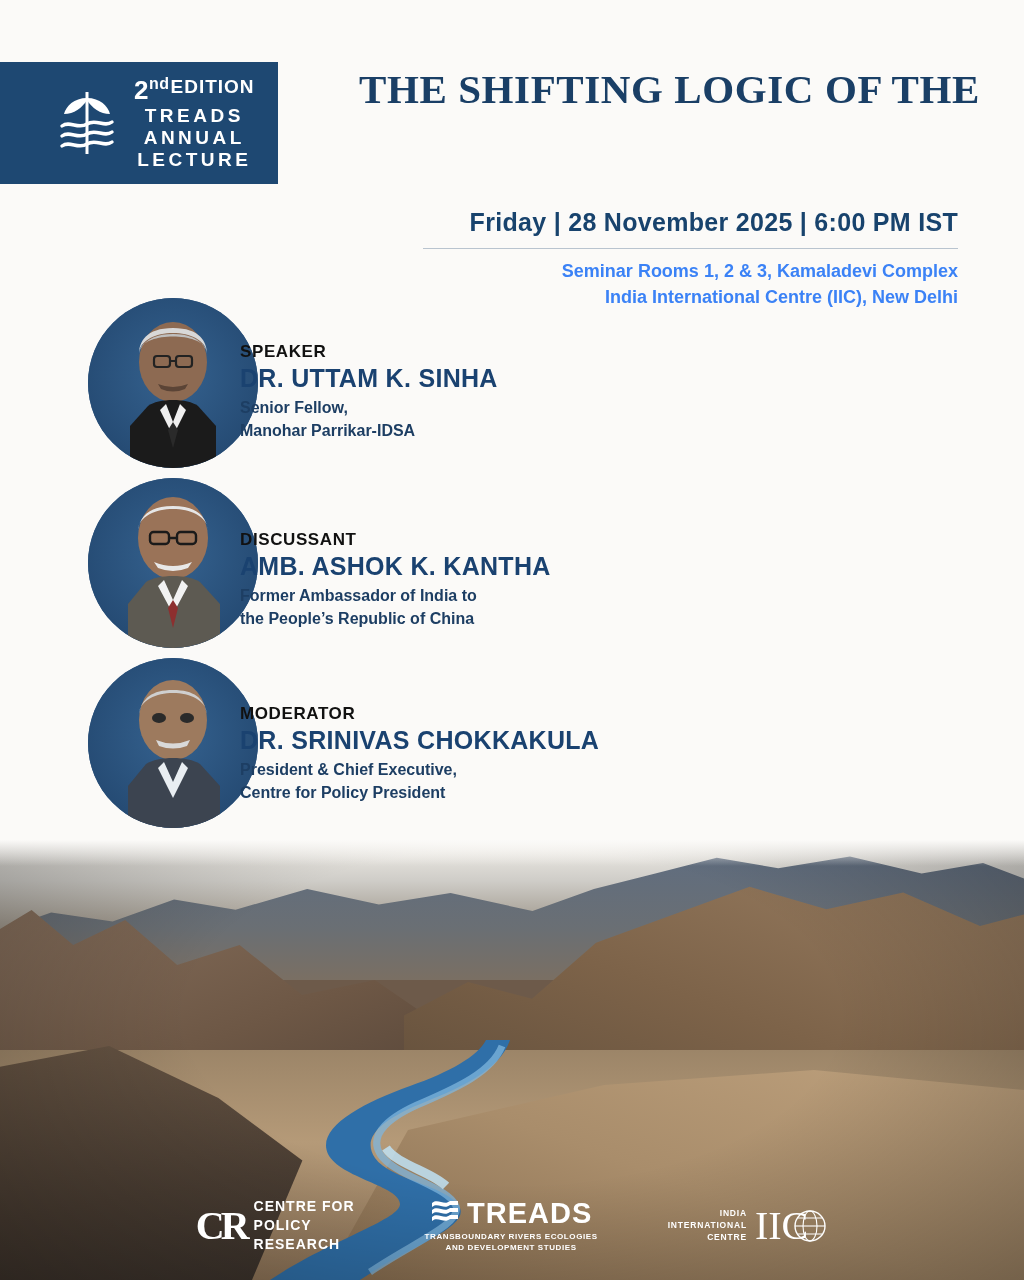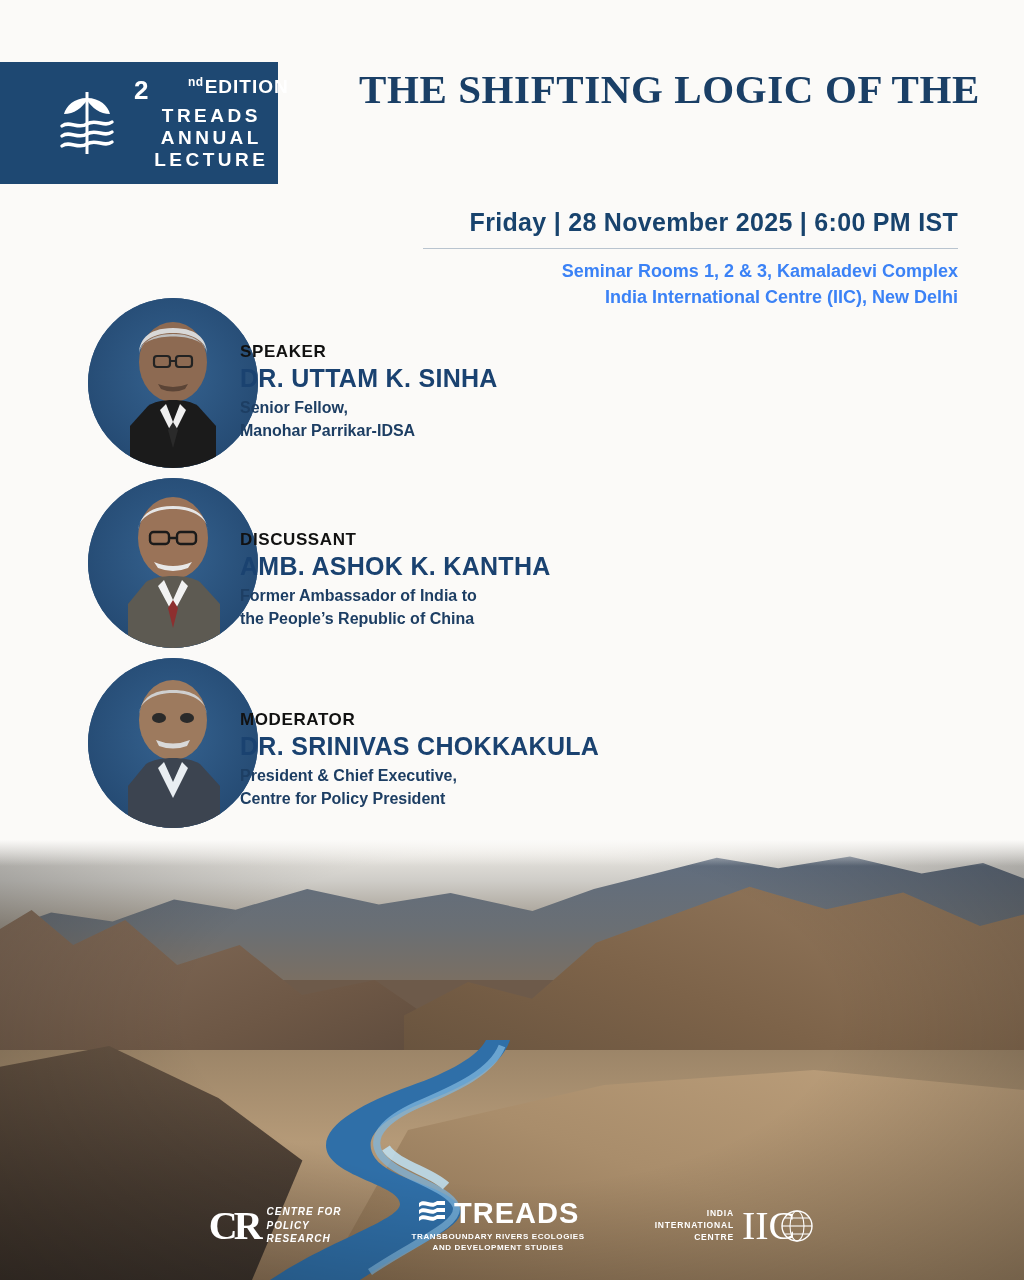--- a/index.html
+++ b/index.html
@@ -41,21 +41,21 @@
   }
   .logo-edition {
     font-size: 21px;
     font-weight: bold;
     letter-spacing: 0.5px;
     display: flex;
     align-items: flex-start;
     justify-content: center;
   }
   .logo-edition .num { font-size: 26px; }
-  .logo-edition .sup { font-size: 12px; vertical-align: super; position: relative; top: -1px; margin-left: 39px;}
+  .logo-edition .sup { font-size: 16px; vertical-align: super; position: relative; top: -1px;}
   .logo-edition .edword { font-size: 19px; letter-spacing: 1px; padding-left: 1px;}
   .logo-line {
     font-size: 19px;
     font-weight: bold;
     letter-spacing: 3.5px;
     margin-top: 3px;
   }
 
   .title-wrap {
     position: absolute;
@@ -133,21 +133,21 @@
   .avatar .portrait { position: absolute; inset: 0; }
 
   .ptext {
     position: absolute;
     left: 152px;
     top: 40px;
     width: 640px;
   }
   .p1 .ptext { top: 44px; }
   .p2 .ptext { top: 52px; }
-  .p3 .ptext { top: 52px; }
+  .p3 .ptext { top: 46px; }
 
   .role {
     font-size: 17px;
     font-weight: bold;
     letter-spacing: 0.6px;
     color: #111111;
     margin-bottom: 2px;
   }
   .pname {
     font-size: 25px;
@@ -225,21 +225,21 @@
     left: 0; bottom: 26px;
     width: 1024px;
     display: flex;
     align-items: center;
     justify-content: center;
     gap: 70px;
     color: #ffffff;
   }
   .flogo { display: flex; align-items: center; gap: 8px; }
   .cpr-mark { font-size: 40px; font-weight: bold; font-family: "Liberation Serif", serif; letter-spacing: -4px; }
-  .cpr-text { font-size: 10px; font-weight: bold; line-height: 1.35; letter-spacing: 1px; font-style: italic; }
+  .cpr-text { font-size: 14px; font-weight: bold; line-height: 1.35; letter-spacing: 1px; }
   .treads-wrap { text-align: center; }
   .treads-row { display: flex; align-items: center; gap: 7px; justify-content: center; }
   .treads-word { font-size: 29px; font-weight: bold; letter-spacing: 1px; }
   .treads-sub { font-size: 8px; font-weight: bold; letter-spacing: 0.6px; line-height: 1.35; margin-top: 2px; }
   .iic-text { font-size: 8.5px; font-weight: bold; line-height: 1.4; text-align: right; letter-spacing: 0.8px; }
   .iic-mark { font-size: 40px; font-family: "Liberation Serif", serif; letter-spacing: 0px; display:flex; align-items:center; gap:2px;}
 </style>
 </head>
 <body>
 

